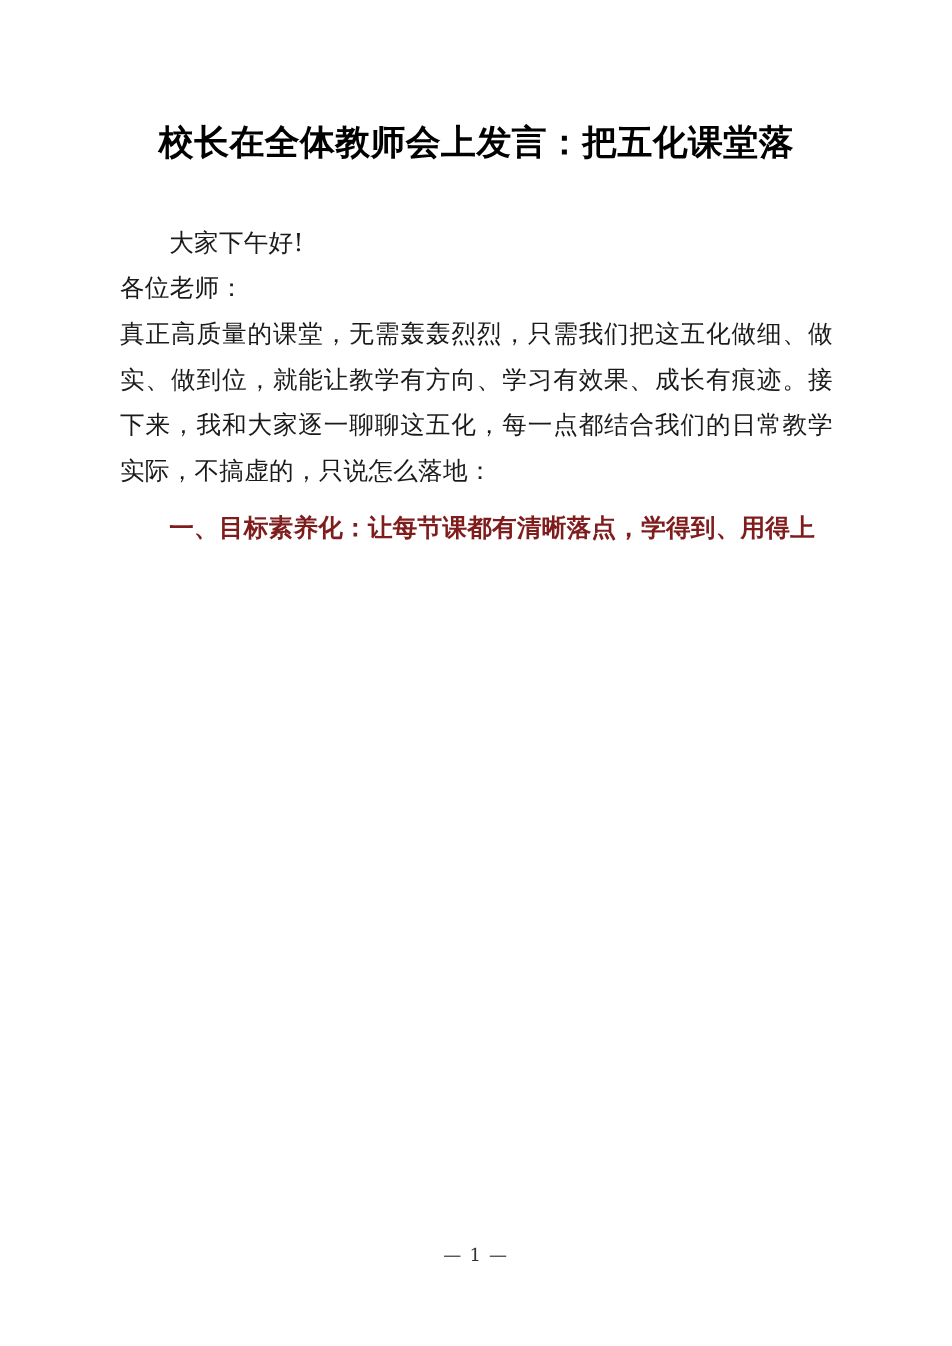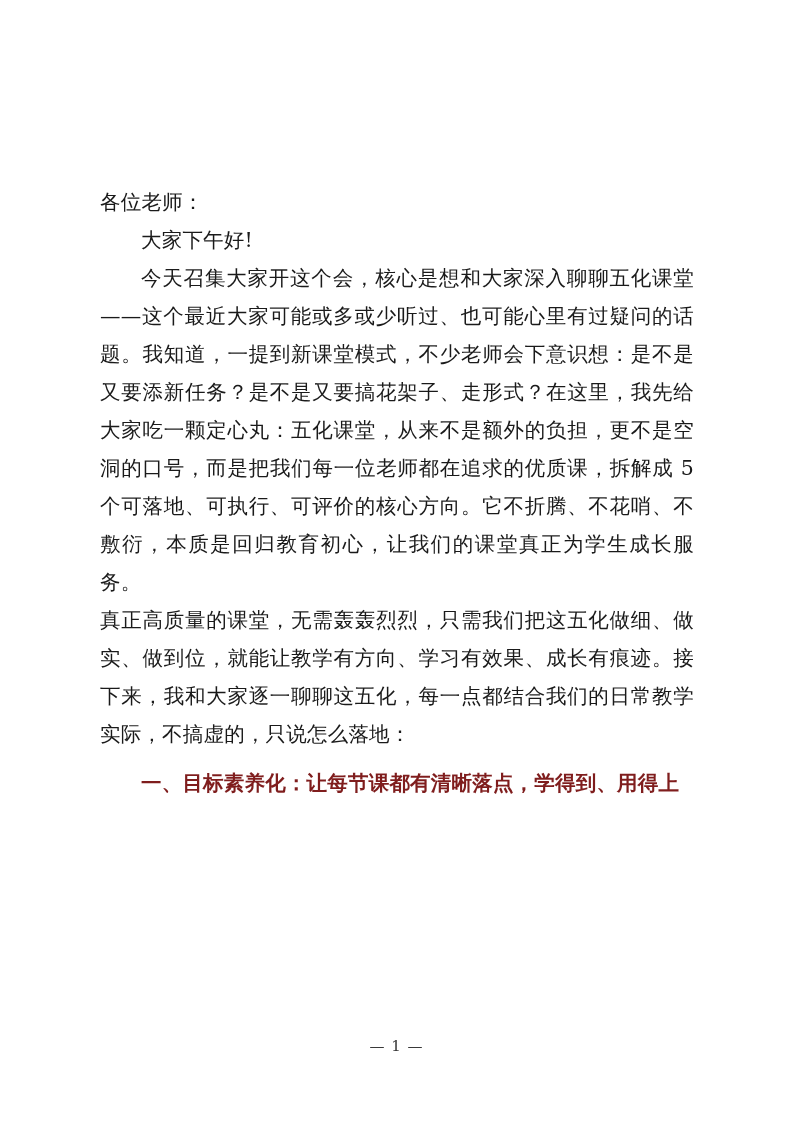--- a/index.html
+++ b/index.html
@@ -106,30 +106,29 @@
   }
 </style>
 </head>
 <body>
 
 <div class="page">
 
   <div class="content">
 
     <h1 class="doc-title">
-      <br>
+      <span>校长在全体教师会上发言：把五化课堂落</span><br>
     </h1>
 
     <div class="body-block">
 
+      <p class="para indent">大家下午好!</p>
+
       <p class="para noindent">各位老师：</p>
 
-      <p class="para indent">大家下午好!</p>
-
-      <p class="para indent">今天召集大家开这个会，核心是想和大家深入聊聊五化课堂——这个最近大家可能或多或少听过、也可能心里有过疑问的话题。我知道，一提到新课堂模式，不少老师会下意识想：是不是又要添新任务？是不是又要搞花架子、走形式？在这里，我先给大家吃一颗定心丸：五化课堂，从来不是额外的负担，更不是空洞的口号，而是把我们每一位老师都在追求的优质课，拆解成 5 个可落地、可执行、可评价的核心方向。它不折腾、不花哨、不敷衍，本质是回归教育初心，让我们的课堂真正为学生成长服务。</p>
 
       <p class="para noindent">真正高质量的课堂，无需轰轰烈烈，只需我们把这五化做细、做实、做到位，就能让教学有方向、学习有效果、成长有痕迹。接下来，我和大家逐一聊聊这五化，每一点都结合我们的日常教学实际，不搞虚的，只说怎么落地：</p>
 
       <p class="section-heading">一、目标素养化：让每节课都有清晰落点，学得到、用得上</p>
 
 
     </div>
   </div>
 
   <div class="footer">— 1 —</div>

